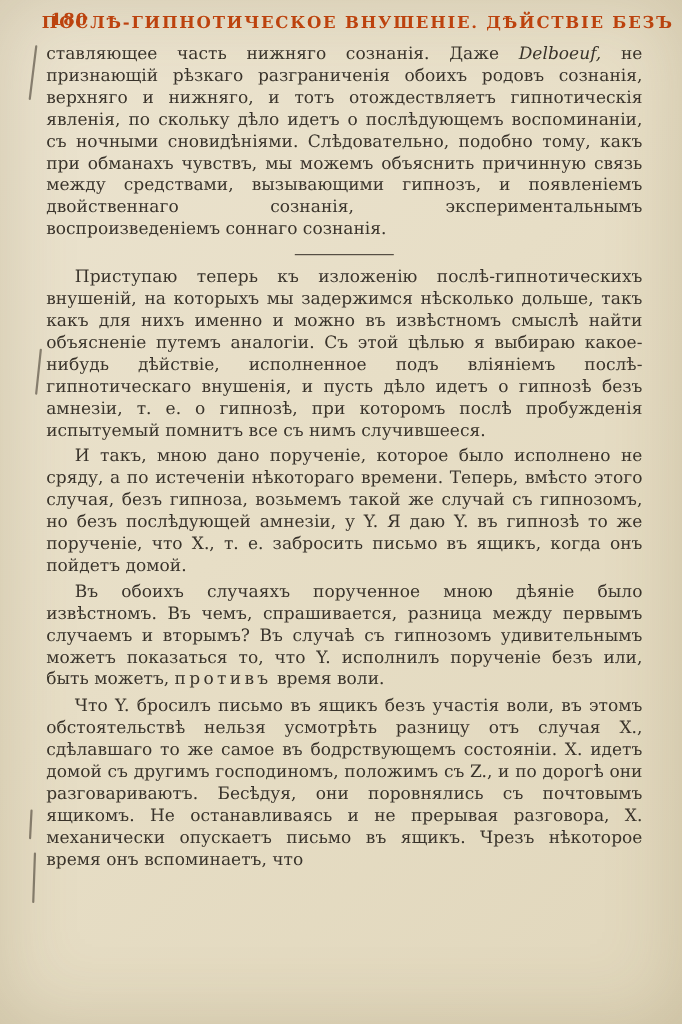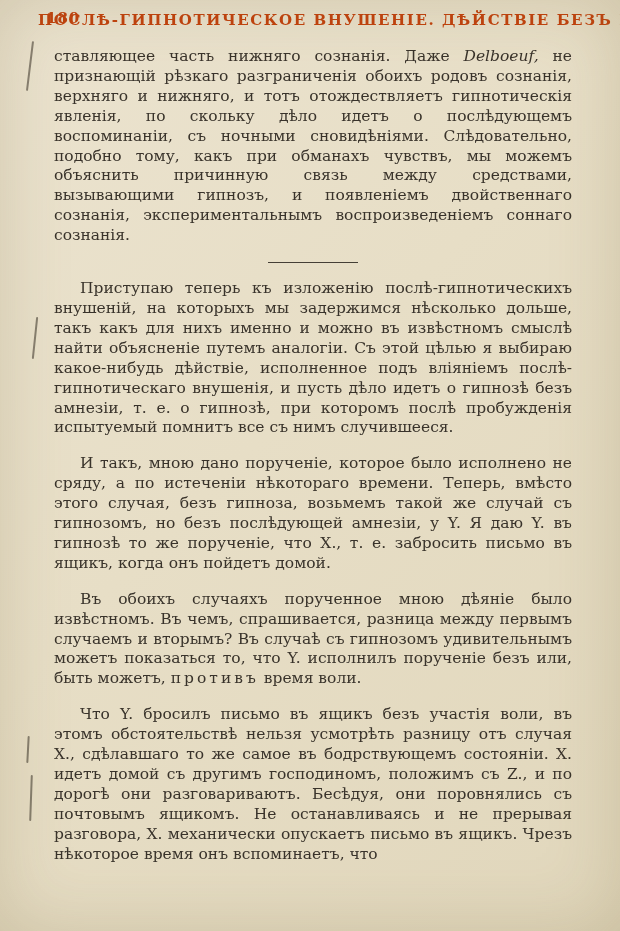--- a/index.html
+++ b/index.html
@@ -51,21 +51,21 @@
     padding-top: 2px;
     white-space: nowrap;
   }
   .body-text {
     font-size: 15.5px;
     line-height: 1.285;
     text-align: justify;
     hyphens: auto;
   }
   .body-text p {
-    margin: 16px;
+    margin: 4px;
     text-indent: 26px;
   }
   .body-text p.noindent {
     text-indent: 0;
   }
   em.author {
     font-style: italic;
   }
   .spaced {
     letter-spacing: 3px;

